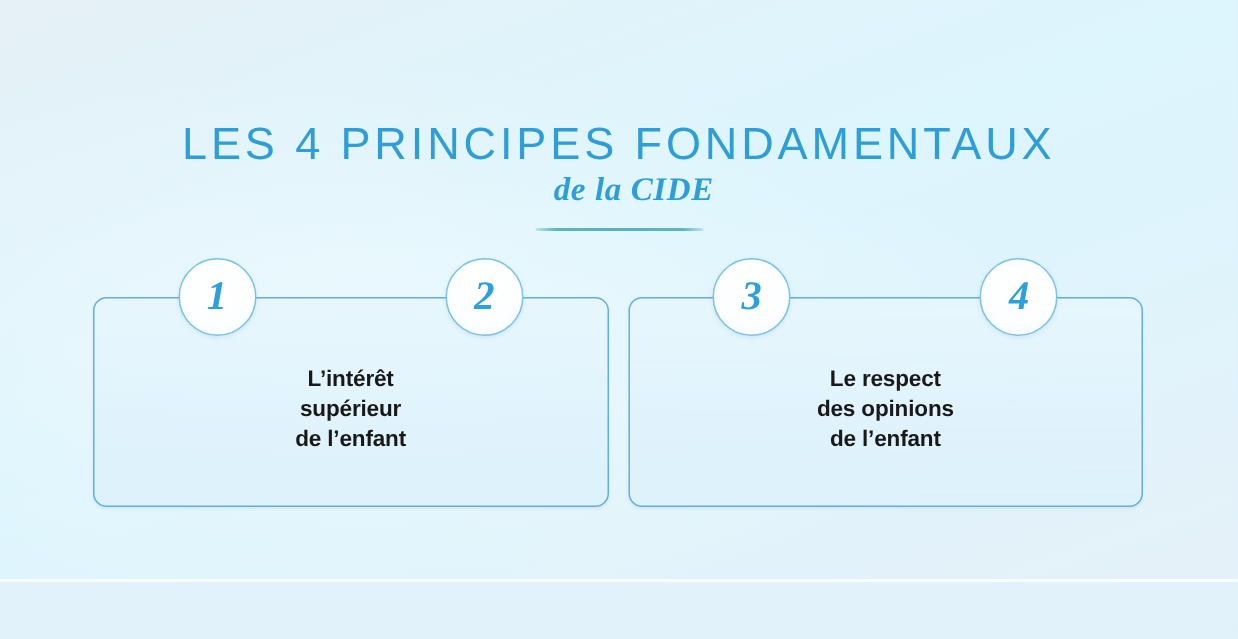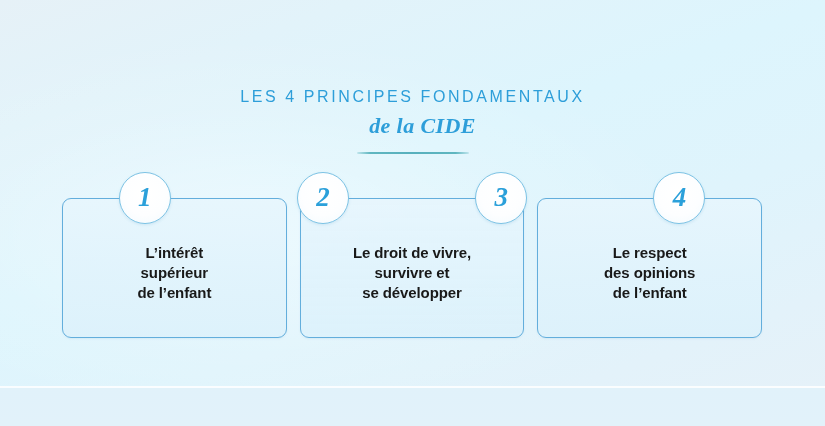--- a/index.html
+++ b/index.html
@@ -48,21 +48,21 @@
     position: absolute;
     left: 0;
     top: 84px;
     width: 825px;
     text-align: center;
     z-index: 3;
   }
   .title-main {
     display: block;
     font-family: "Liberation Sans", sans-serif;
-    font-size: 16px;
+    font-size: 30px;
     font-weight: 400;
     letter-spacing: 2.6px;
     color: #2d9ed9;
     line-height: 26px;
     white-space: nowrap;
   }
   .title-sub {
     display: block;
     margin-top: 3px;
     font-family: "Liberation Serif", serif;
@@ -203,25 +203,20 @@
 
   <div class="cards">
 
 
     <div class="card">
       <div class="card-label">L’intérêt
 supérieur
 de l’enfant</div>
     </div>
 
-    <div class="card">
-      <div class="card-label">Le droit de vivre,
-survivre et
-se développer</div>
-    </div>
 
     <div class="card">
       <div class="card-label">Le respect
 des opinions
 de l’enfant</div>
     </div>
 
   </div>
 
   <div class="badges">

